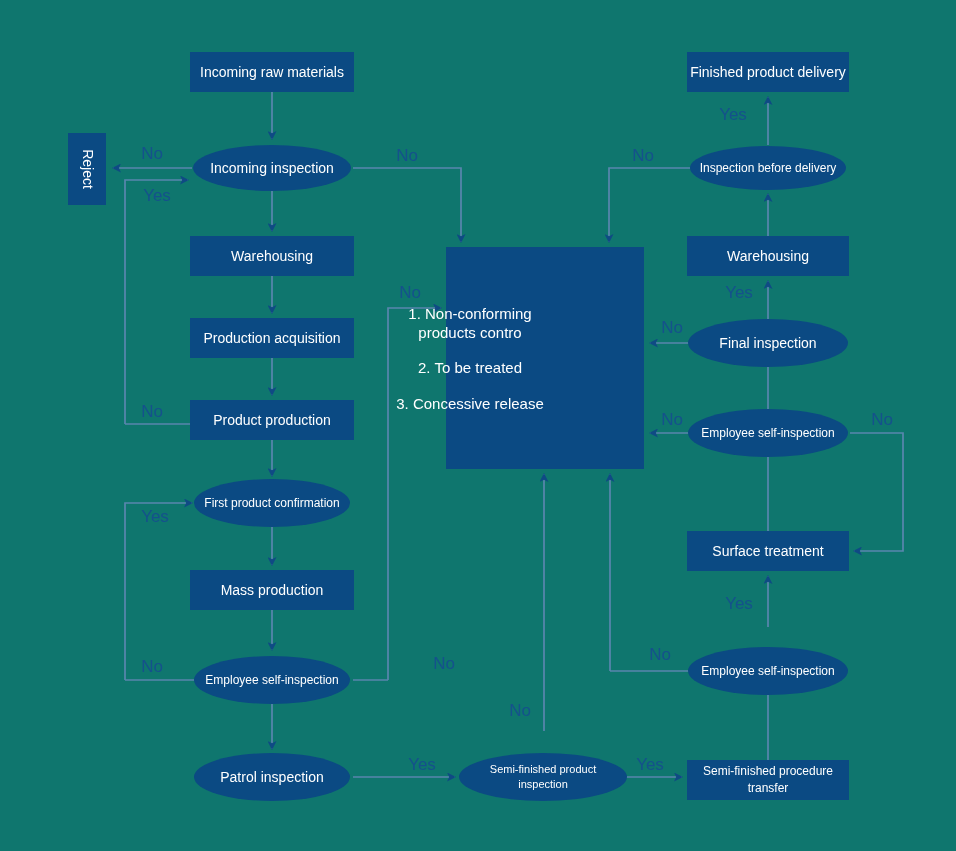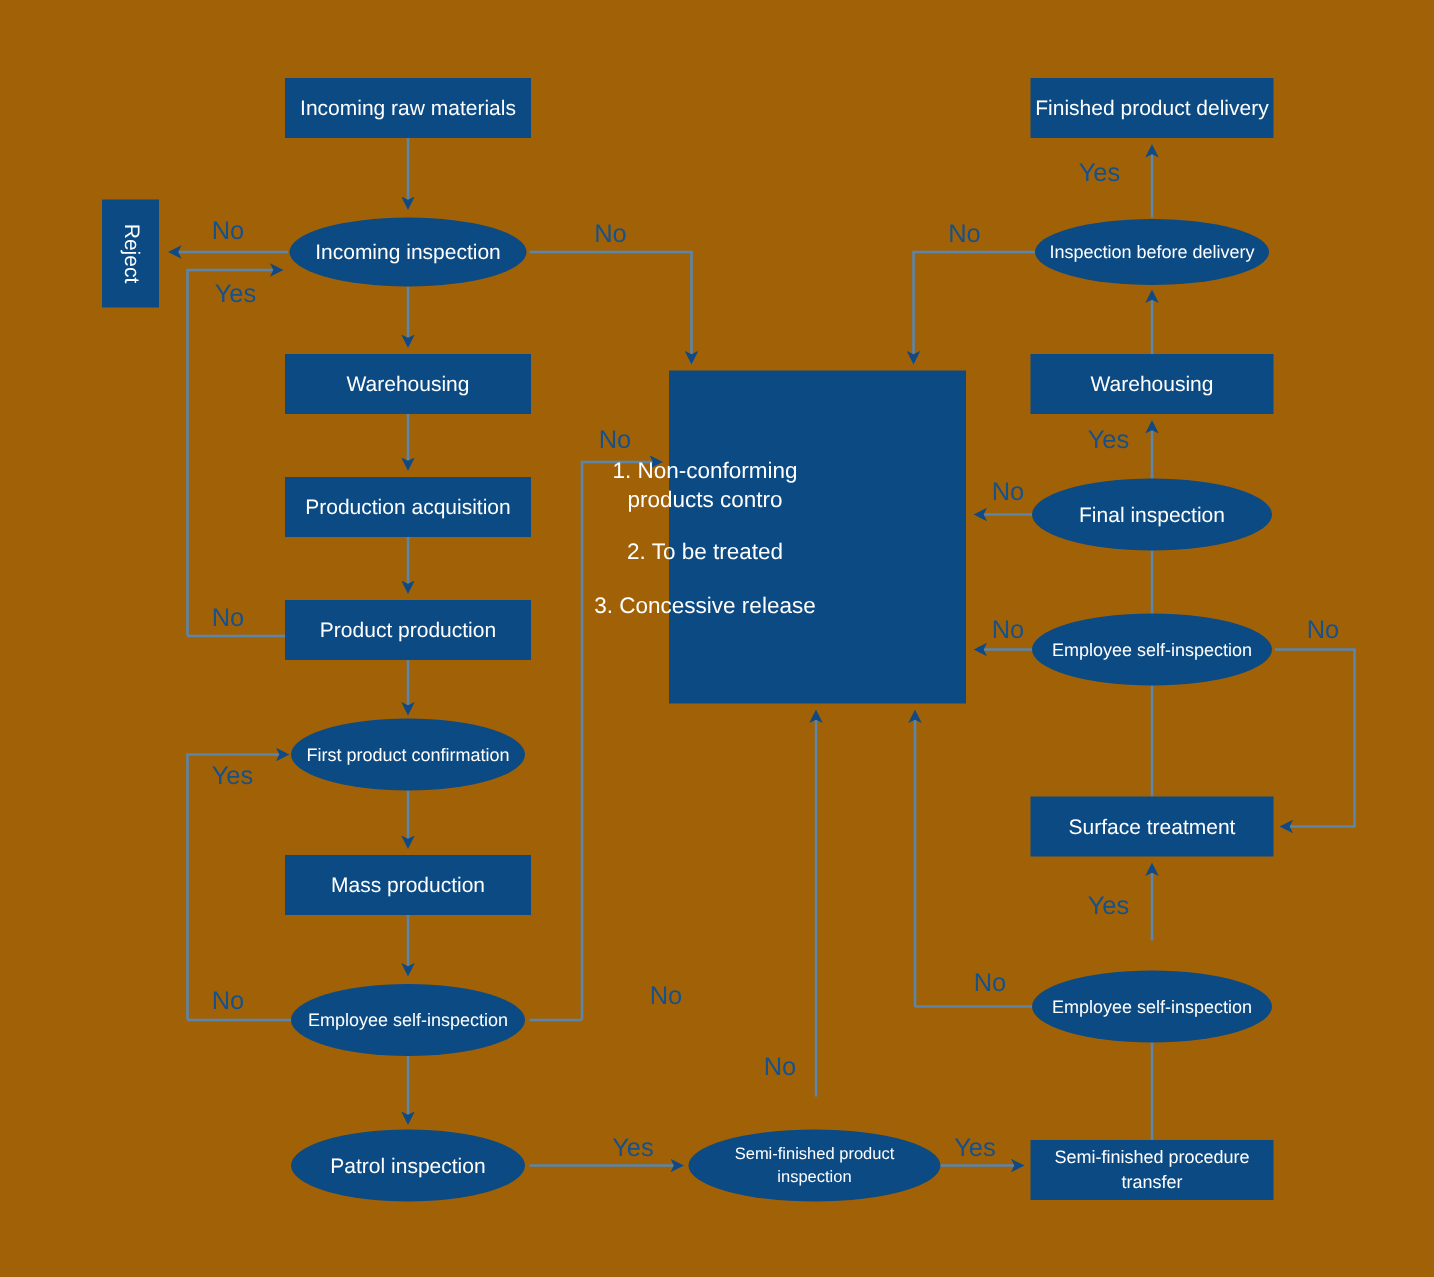--- a/index.html
+++ b/index.html
@@ -10,21 +10,21 @@
   body {
     width: 956px;
     height: 851px;
     overflow: hidden;
     font-family: "Liberation Sans", sans-serif;
   }
   #flow-root {
     position: relative;
     width: 956px;
     height: 851px;
-    background: #a16207;
+    background: #0f766e;
   }
   svg#flow-svg {
     position: absolute;
     left: 0; top: 0;
     width: 956px;
     height: 851px;
     display: block;
   }
   .node-shape { fill: #0b4a83; }
   .node-label {

